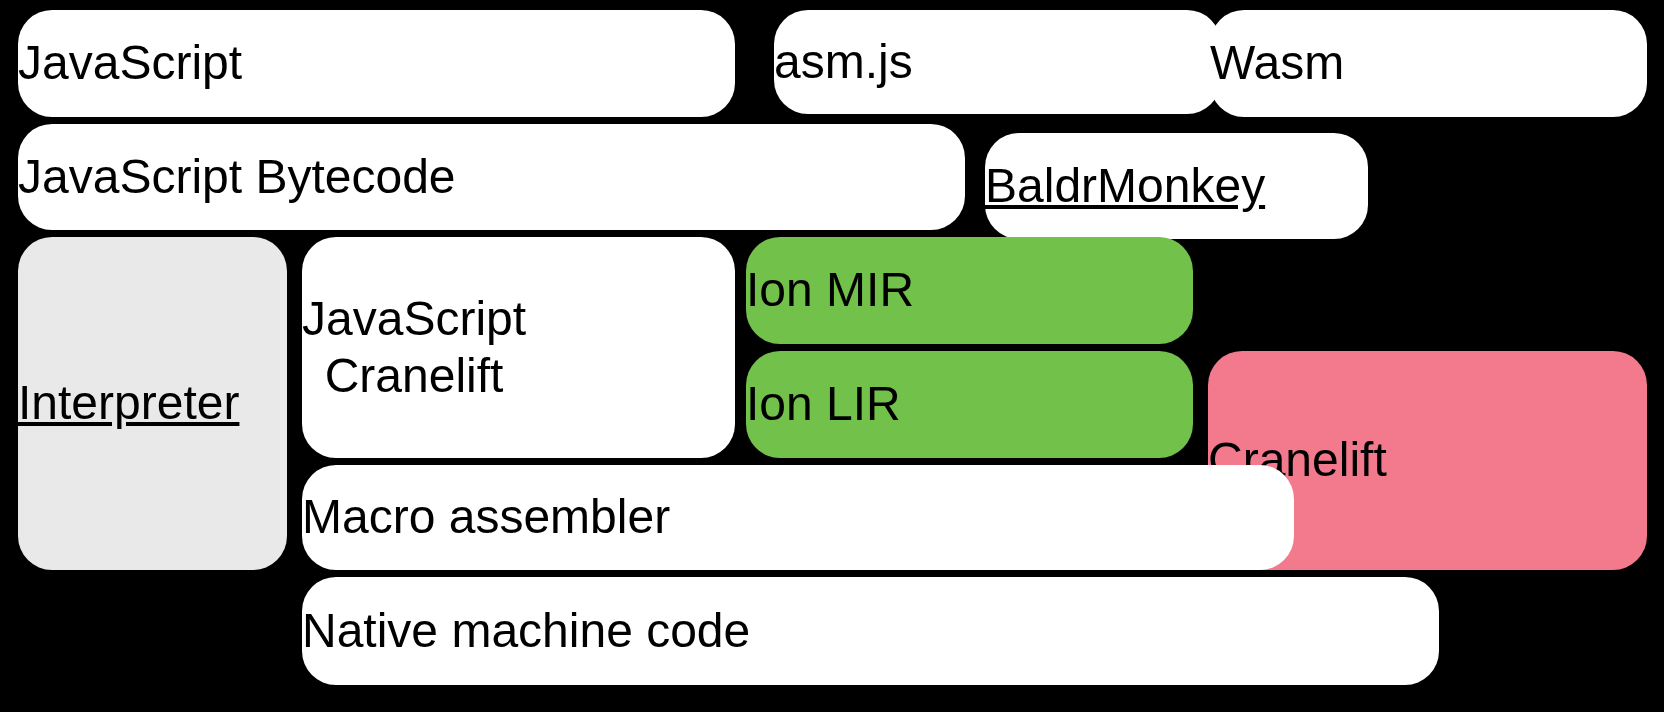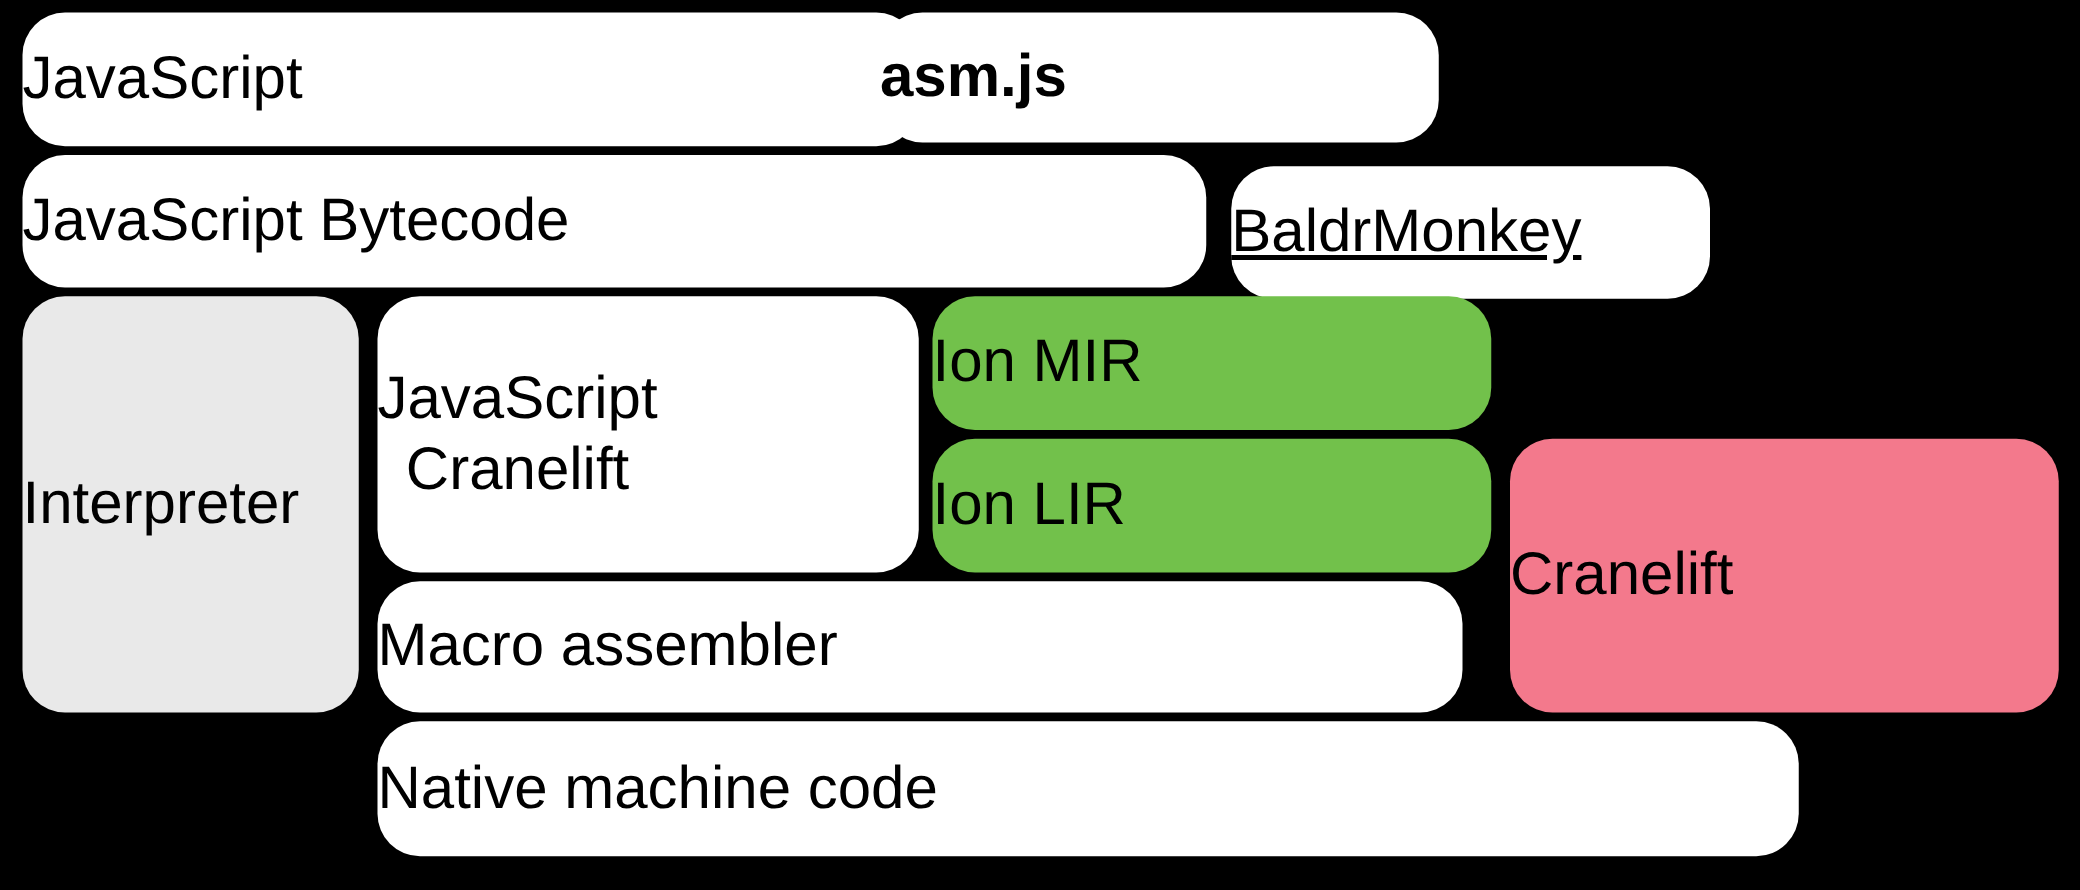--- a/index.html
+++ b/index.html
@@ -20,52 +20,55 @@
     position: absolute;
     display: flex;
     align-items: center;
     text-align: center;
     font-size: 48px;
     line-height: 1.17;
     border-radius: 34px;
     box-sizing: border-box;
   }
   .fill-white { background: var(--white-box, #ffffff); }
-  .fill-gray  { background: var(--gray-box,  #e9e9e9); }
+  .fill-gray  { background: var(--gray-box,  #e9e9e9); text-decoration: underline; }
   .fill-green { background: var(--green-box, #72c14b); }
   .fill-pink  { background: var(--pink-box,  #f3798c); }
   .line { display: block; }
 
   
   .b-javascript  { left: 18px;   top: 10px;  width: 717px;  height: 107px; }
-  .b-asmjs       { left: 704px;  top: 10px;  width: 447px;  height: 104px; font-weight: bold; }
+  .b-asmjs       { left: 774px;  top: 10px;  width: 447px;  height: 104px; }
   .b-wasm        { left: 1210px; top: 10px;  width: 437px;  height: 107px; }
   .b-bytecode    { left: 18px;   top: 124px; width: 947px;  height: 106px; }
   .b-baldrmonkey { left: 985px;  top: 133px; width: 383px;  height: 106px; text-decoration: underline; }
   .b-interpreter { left: 18px;   top: 237px; width: 269px;  height: 333px; }
   .b-baseline    { left: 302px;  top: 237px; width: 433px;  height: 221px; }
   .b-ionmir      { left: 746px;  top: 237px; width: 447px;  height: 107px; }
   .b-ionlir      { left: 746px;  top: 351px; width: 447px;  height: 107px; }
   .b-cranelift   { left: 1208px; top: 351px; width: 439px;  height: 219px; }
-  .b-macro       { left: 302px;  top: 465px; width: 868px;  height: 105px; }
+  .b-macro       { left: 302px;  top: 465px; width: 992px;  height: 105px; }
   .b-native      { left: 302px;  top: 577px; width: 1137px; height: 108px; }
 </style>
 </head>
 <body>
 
 <div class="canvas">
 
   <div class="box fill-white b-javascript">
     <span>JavaScript</span>
   </div>
 
   <div class="box fill-white b-asmjs">
     <span>asm.js</span>
   </div>
 
+  <div class="box fill-white b-wasm">
+    <span>Wasm</span>
+  </div>
 
   <div class="box fill-white b-bytecode">
     <span>JavaScript Bytecode</span>
   </div>
 
   <div class="box fill-white b-baldrmonkey">
     <span>BaldrMonkey</span>
   </div>
 
   <div class="box fill-gray b-interpreter">

